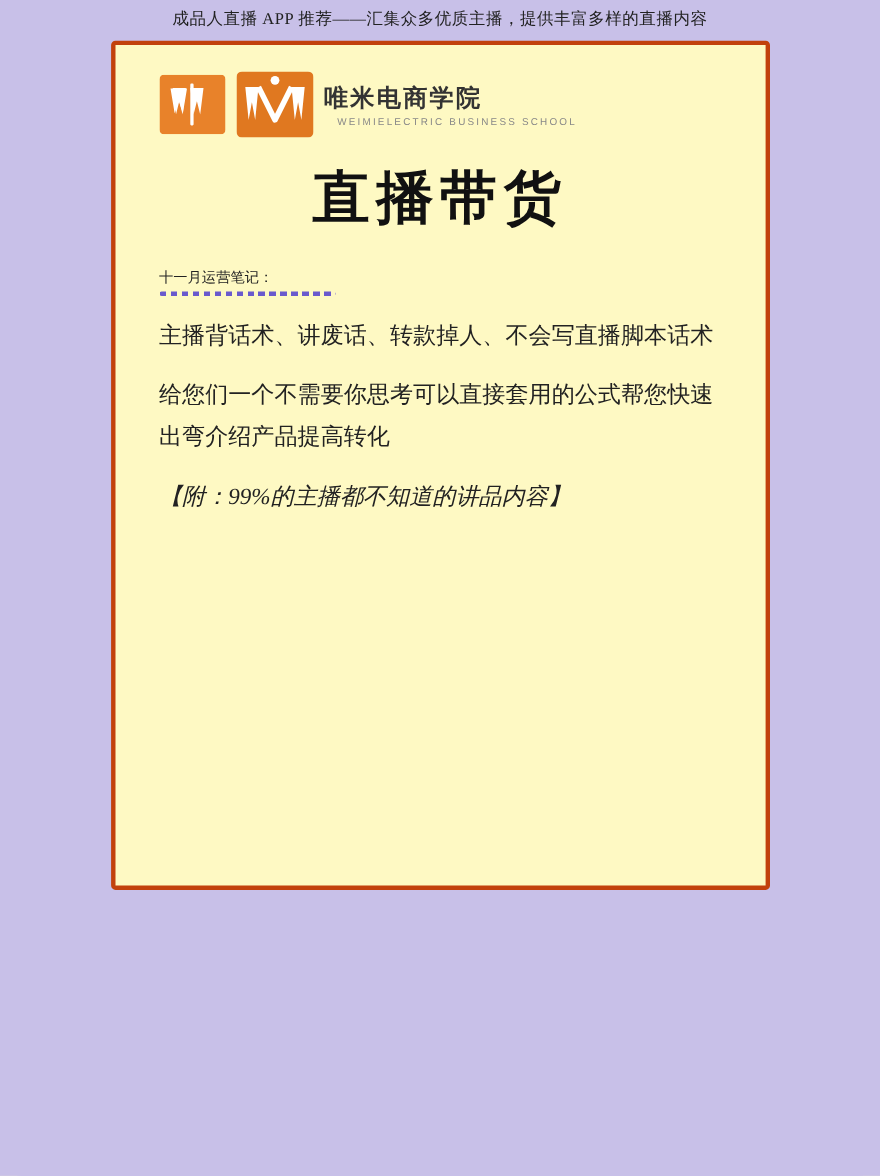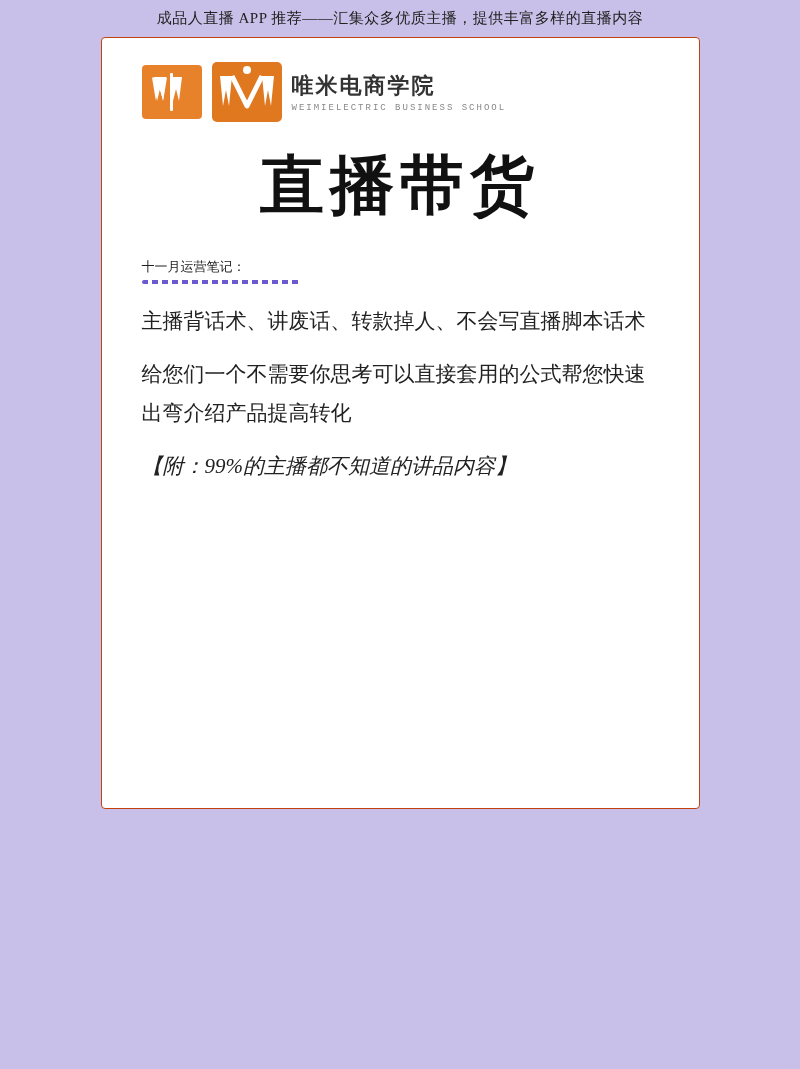--- a/index.html
+++ b/index.html
@@ -33,22 +33,22 @@
       padding: 8px 16px;
       text-align: center;
       font-size: 15px;
       color: #222;
       letter-spacing: 0.5px;
       line-height: 1.4;
     }
 
     .card {
       width: 599px;
-      background: #ffffff;
-      border: 1px solid #c2410c;
+      background: #fef9c3;
+      border: 4px solid #c2410c;
       border-radius: 4px;
       margin: 0 auto;
       padding: 24px 40px 40px 40px;
       flex: 1;
       position: relative;
     }
 
     .logo-area {
       display: flex;
       align-items: center;
@@ -74,25 +74,26 @@
       color: #333;
       font-family: "SimHei", "黑体", sans-serif;
       letter-spacing: 2px;
     }
 
     .logo-subtitle {
       font-size: 9px;
       color: #888;
       letter-spacing: 2px;
       margin-top: 2px;
-      font-family: Liberation Mono, monospace;
+      font-family: Liberation Sans, sans-serif;
+      margin-left: 12px;
     }
 
     .main-title {
-      font-size: 64px;
+      font-size: 52px;
       font-weight: bold;
       text-align: center;
       color: #111;
       font-family: Liberation Serif, serif;
       margin: 10px 0 28px 0;
       letter-spacing: 6px;
     }
 
     .subtitle-line {
       font-size: 13px;

